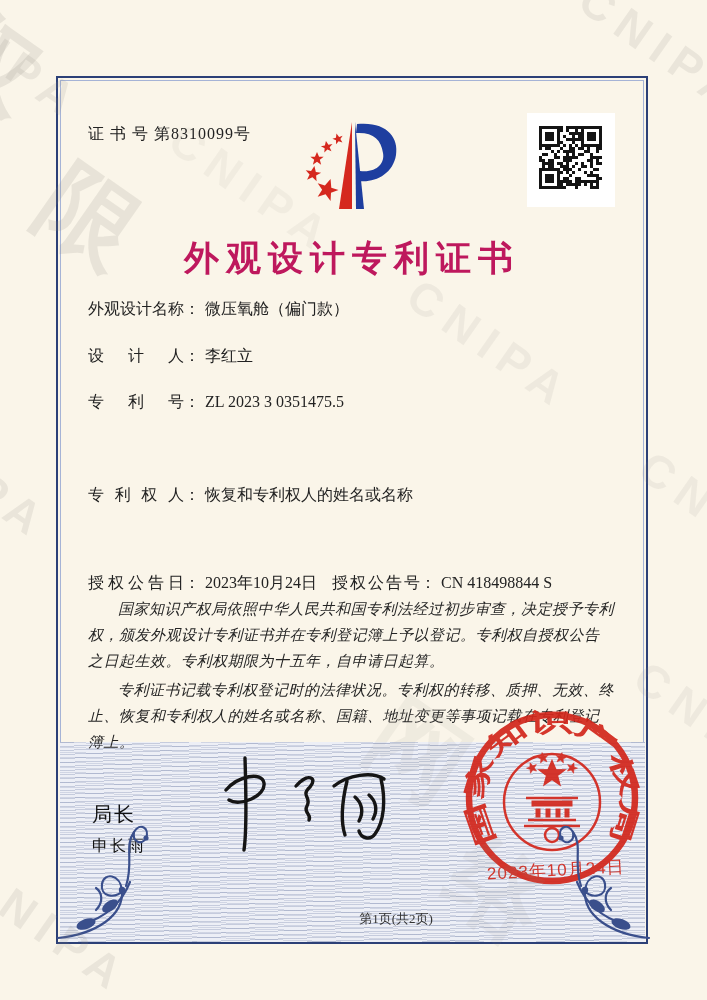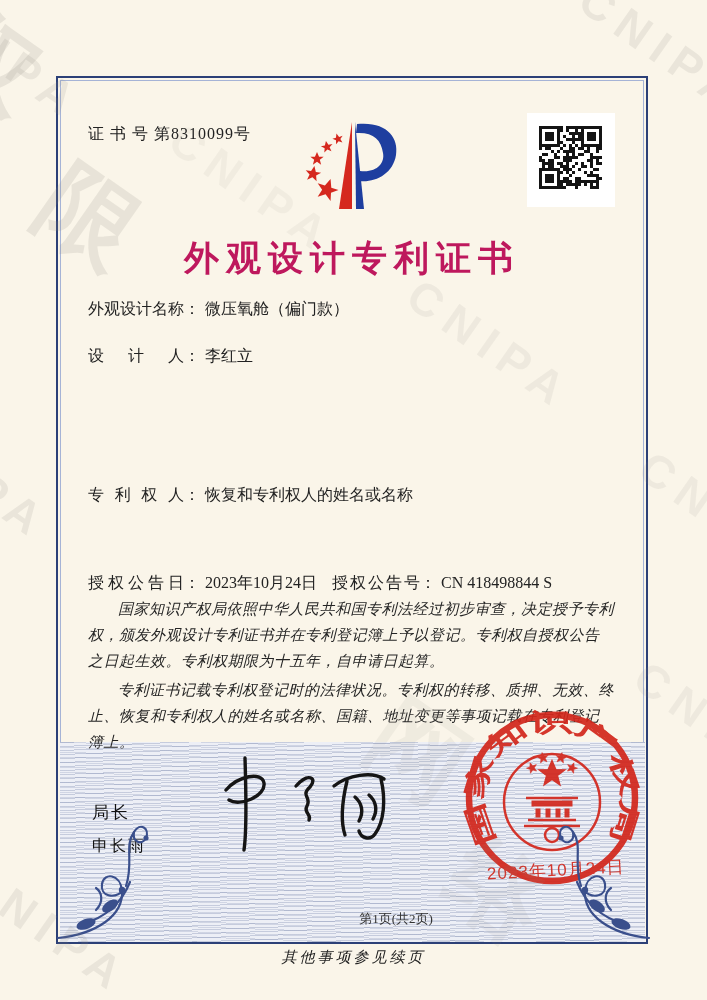--- a/index.html
+++ b/index.html
@@ -34,21 +34,21 @@
   .lbl{display:inline-block;width:96px;text-align:justify;text-align-last:justify;}
   .colon{display:inline-block;}
   .val{margin-left:5px;}
   .grp2{position:absolute;left:244px;top:0;white-space:nowrap;}
   
   .paras{position:absolute;left:88px;top:597px;width:534px;font-size:15px;line-height:1.72;
          letter-spacing:.5px;color:#252525;font-style:italic;}
   .paras p{margin:0 8px 4px 0;text-indent:2em;}
   
   .sig-title{position:absolute;left:92px;top:801px;font-family:"Liberation Sans","DejaVu Sans",sans-serif;
-             font-size:17px;letter-spacing:2px;color:#111;}
+             font-size:20px;letter-spacing:2px;color:#111;}
   .sig-name{position:absolute;left:92px;top:836px;font-family:"Liberation Sans","DejaVu Sans",sans-serif;
             font-size:16px;letter-spacing:2px;color:#111;}
   .sig-svg{position:absolute;left:198px;top:750px;}
   .seal{position:absolute;left:452px;top:698px;}
   
   .page-num{position:absolute;left:56px;top:910px;width:680px;text-align:center;font-size:13px;color:#333;}
   .next-note{position:absolute;left:0;top:948px;width:707px;text-align:center;font-size:15px;
              letter-spacing:3px;color:#222;font-style:italic;}
   
   .wm{position:absolute;z-index:50;pointer-events:none;color:#8f8b83;
@@ -383,20 +383,23 @@
   </div>
 
   <h1 class="title">外观设计专利证书</h1>
 
   <div class="row" style="top:346px;">
     <span class="lbl">设计人</span><span class="colon">：</span><span class="val">李红立</span>
   </div>
   <div class="row" style="top:299px;">
     <span class="lbl">外观设计名称</span><span class="colon">：</span><span class="val">微压氧舱（偏门款）</span>
   </div>
+  <div class="row" style="top:392px;">
+    <span class="lbl">专利号</span><span class="colon">：</span><span class="val">ZL 2023 3 0351475.5</span>
+  </div>
   <div class="row" style="top:485px;">
     <span class="lbl">专利权人</span><span class="colon">：</span><span class="val">恢复和专利权人的姓名或名称</span>
   </div>
   <div class="row" style="top:573px;">
     <span class="lbl">授权公告日</span><span class="colon">：</span><span class="val">2023年10月24日</span>
     <span class="grp2">
       <span class="lbl" style="width:88px;">授权公告号</span><span class="colon">：</span><span class="val">CN 418498844 S</span>
     </span>
   </div>
 
@@ -445,15 +448,14 @@
         <rect x="4" y="11" width="4" height="8"></rect>
         <rect x="13" y="11" width="4" height="8"></rect>
         <path d="M-24,22 L24,22 M-28,28 L28,28" fill="none" stroke-width="2.5"></path>
         <circle cx="0" cy="37" r="7" fill="none" stroke-width="2.5"></circle>
       </g>
       <text x="0" y="78" text-anchor="middle" font-size="17" fill="#d2261b" letter-spacing="1" transform="rotate(-3)" font-family="Liberation Sans, DejaVu Sans, sans-serif">2023年10月24日</text>
     </g>
   </svg>
 
   <div class="page-num">第1页(共2页)</div>
-  <div class="next-note">其他事项参见续页</div>
 
 </div>
 
 </body></html>

